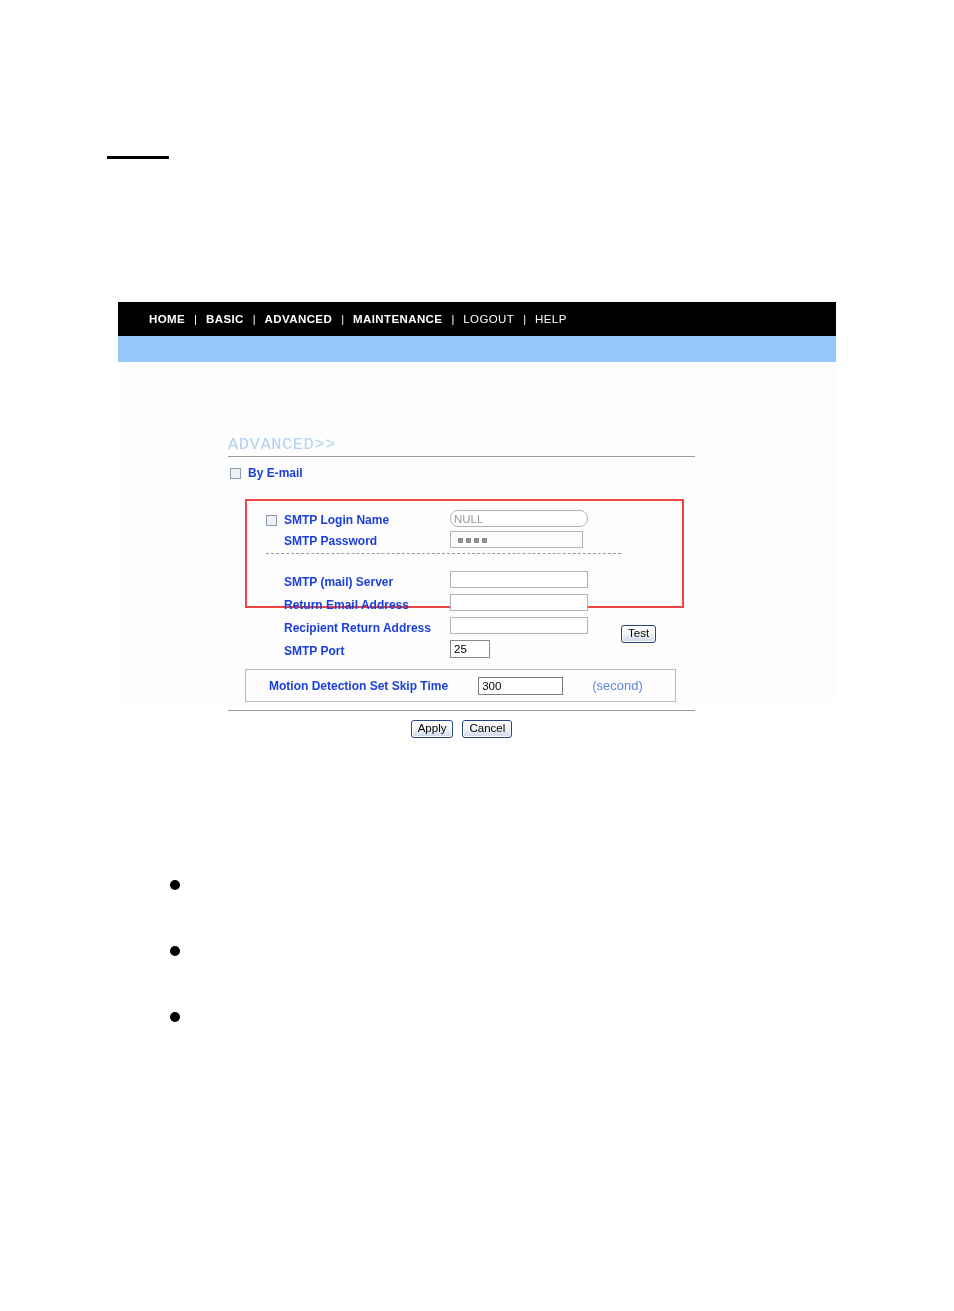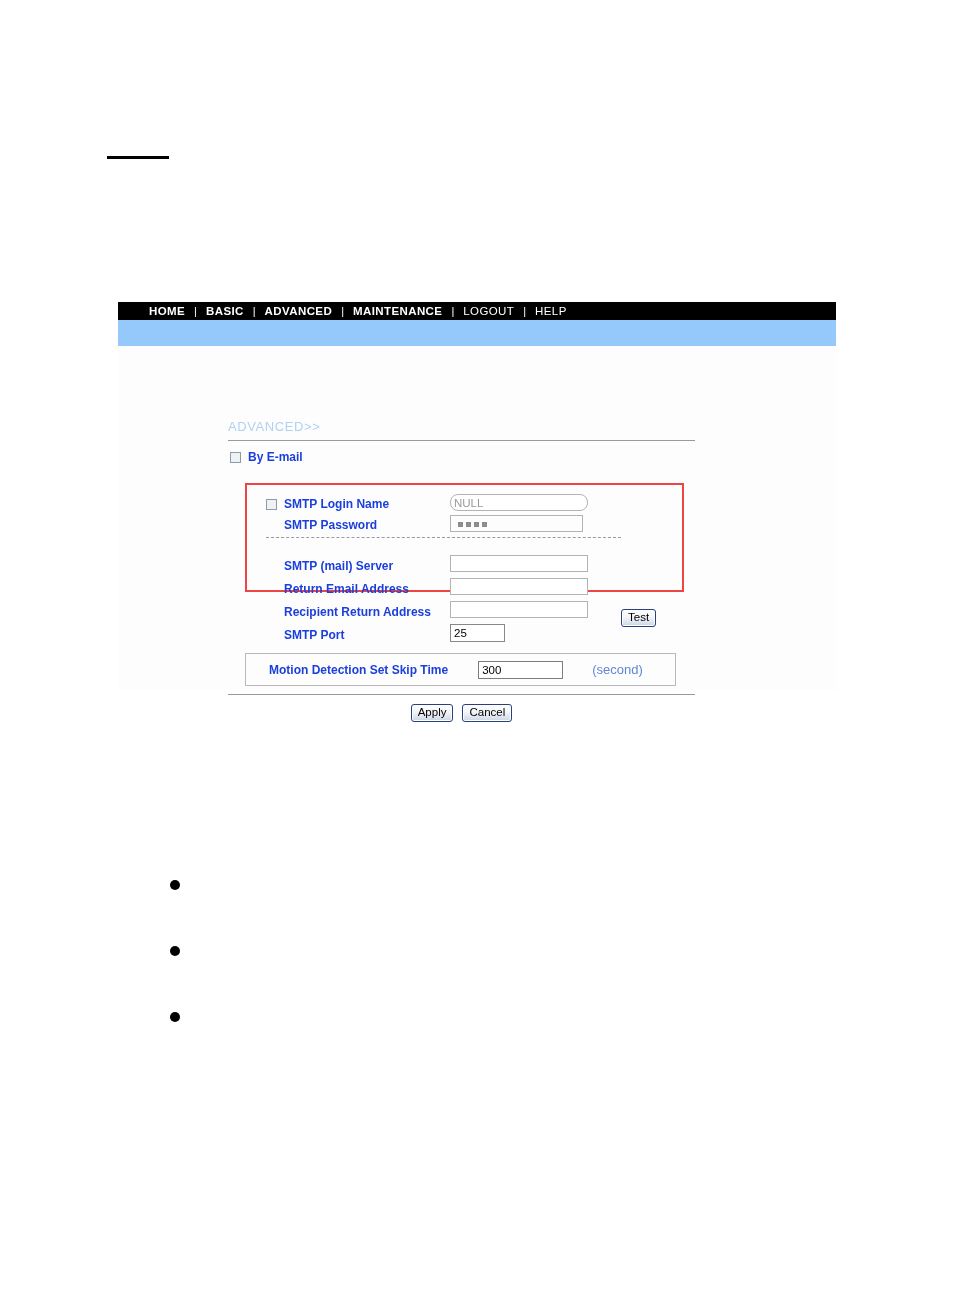--- a/index.html
+++ b/index.html
@@ -59,21 +59,21 @@
     position: absolute;
     left: 118px;
     top: 302px;
     width: 718px;
     height: 388px;
     background: #fdfdfd;
   }
 
   
   .navbar {
-    height: 18px;
+    height: 34px;
     background: #000000;
     display: flex;
     align-items: center;
     padding-left: 31px;
     box-sizing: border-box;
   }
   .nav-item {
     color: #ffffff;
     font-size: 11.5px;
     letter-spacing: 0.4px;
@@ -99,24 +99,24 @@
   .content {
     position: relative;
     background: #fdfdfd;
     height: 340px;
   }
 
   .breadcrumb {
     position: absolute;
     left: 110px;
     top: 73px;
-    font-size: 13px;
+    font-size: 17px;
     letter-spacing: 0.6px;
     color: #b2d1f0;
-    font-family: Liberation Sans, sans-serif;
+    font-family: Liberation Mono, monospace;
   }
   .breadcrumb-rule {
     position: absolute;
     left: 110px;
     top: 94px;
     width: 467px;
     height: 1px;
     background: #9a9a9a;
   }
 
@@ -361,21 +361,21 @@
       <input class="tinput" style="left: 203px; top: 93px; width: 138px;" value="">
 
       <div class="frow findent" style="left:19px; top:118px;">
         <span class="flabel">Recipient Return Address</span>
       </div>
       <input class="tinput" style="left: 203px; top: 116px; width: 138px;" value="">
 
       <div class="frow findent" style="left:19px; top:141px;">
         <span class="flabel">SMTP Port</span>
       </div>
-      <input class="tinput dark" style="left: 203px; top: 139px; width: 55px; height: 18px;" value="25">
+      <input class="tinput dark" style="left: 203px; top: 139px; width: 40px; height: 18px;" value="25">
     </div>
 
     <button class="btn btn-test">Test</button>
 
     <div class="skipbox">
       <span class="skip-label">Motion Detection Set Skip Time</span>
       <input class="skip-input" value="300" style="">
       <span class="skip-unit">(second)</span>
     </div>
 

